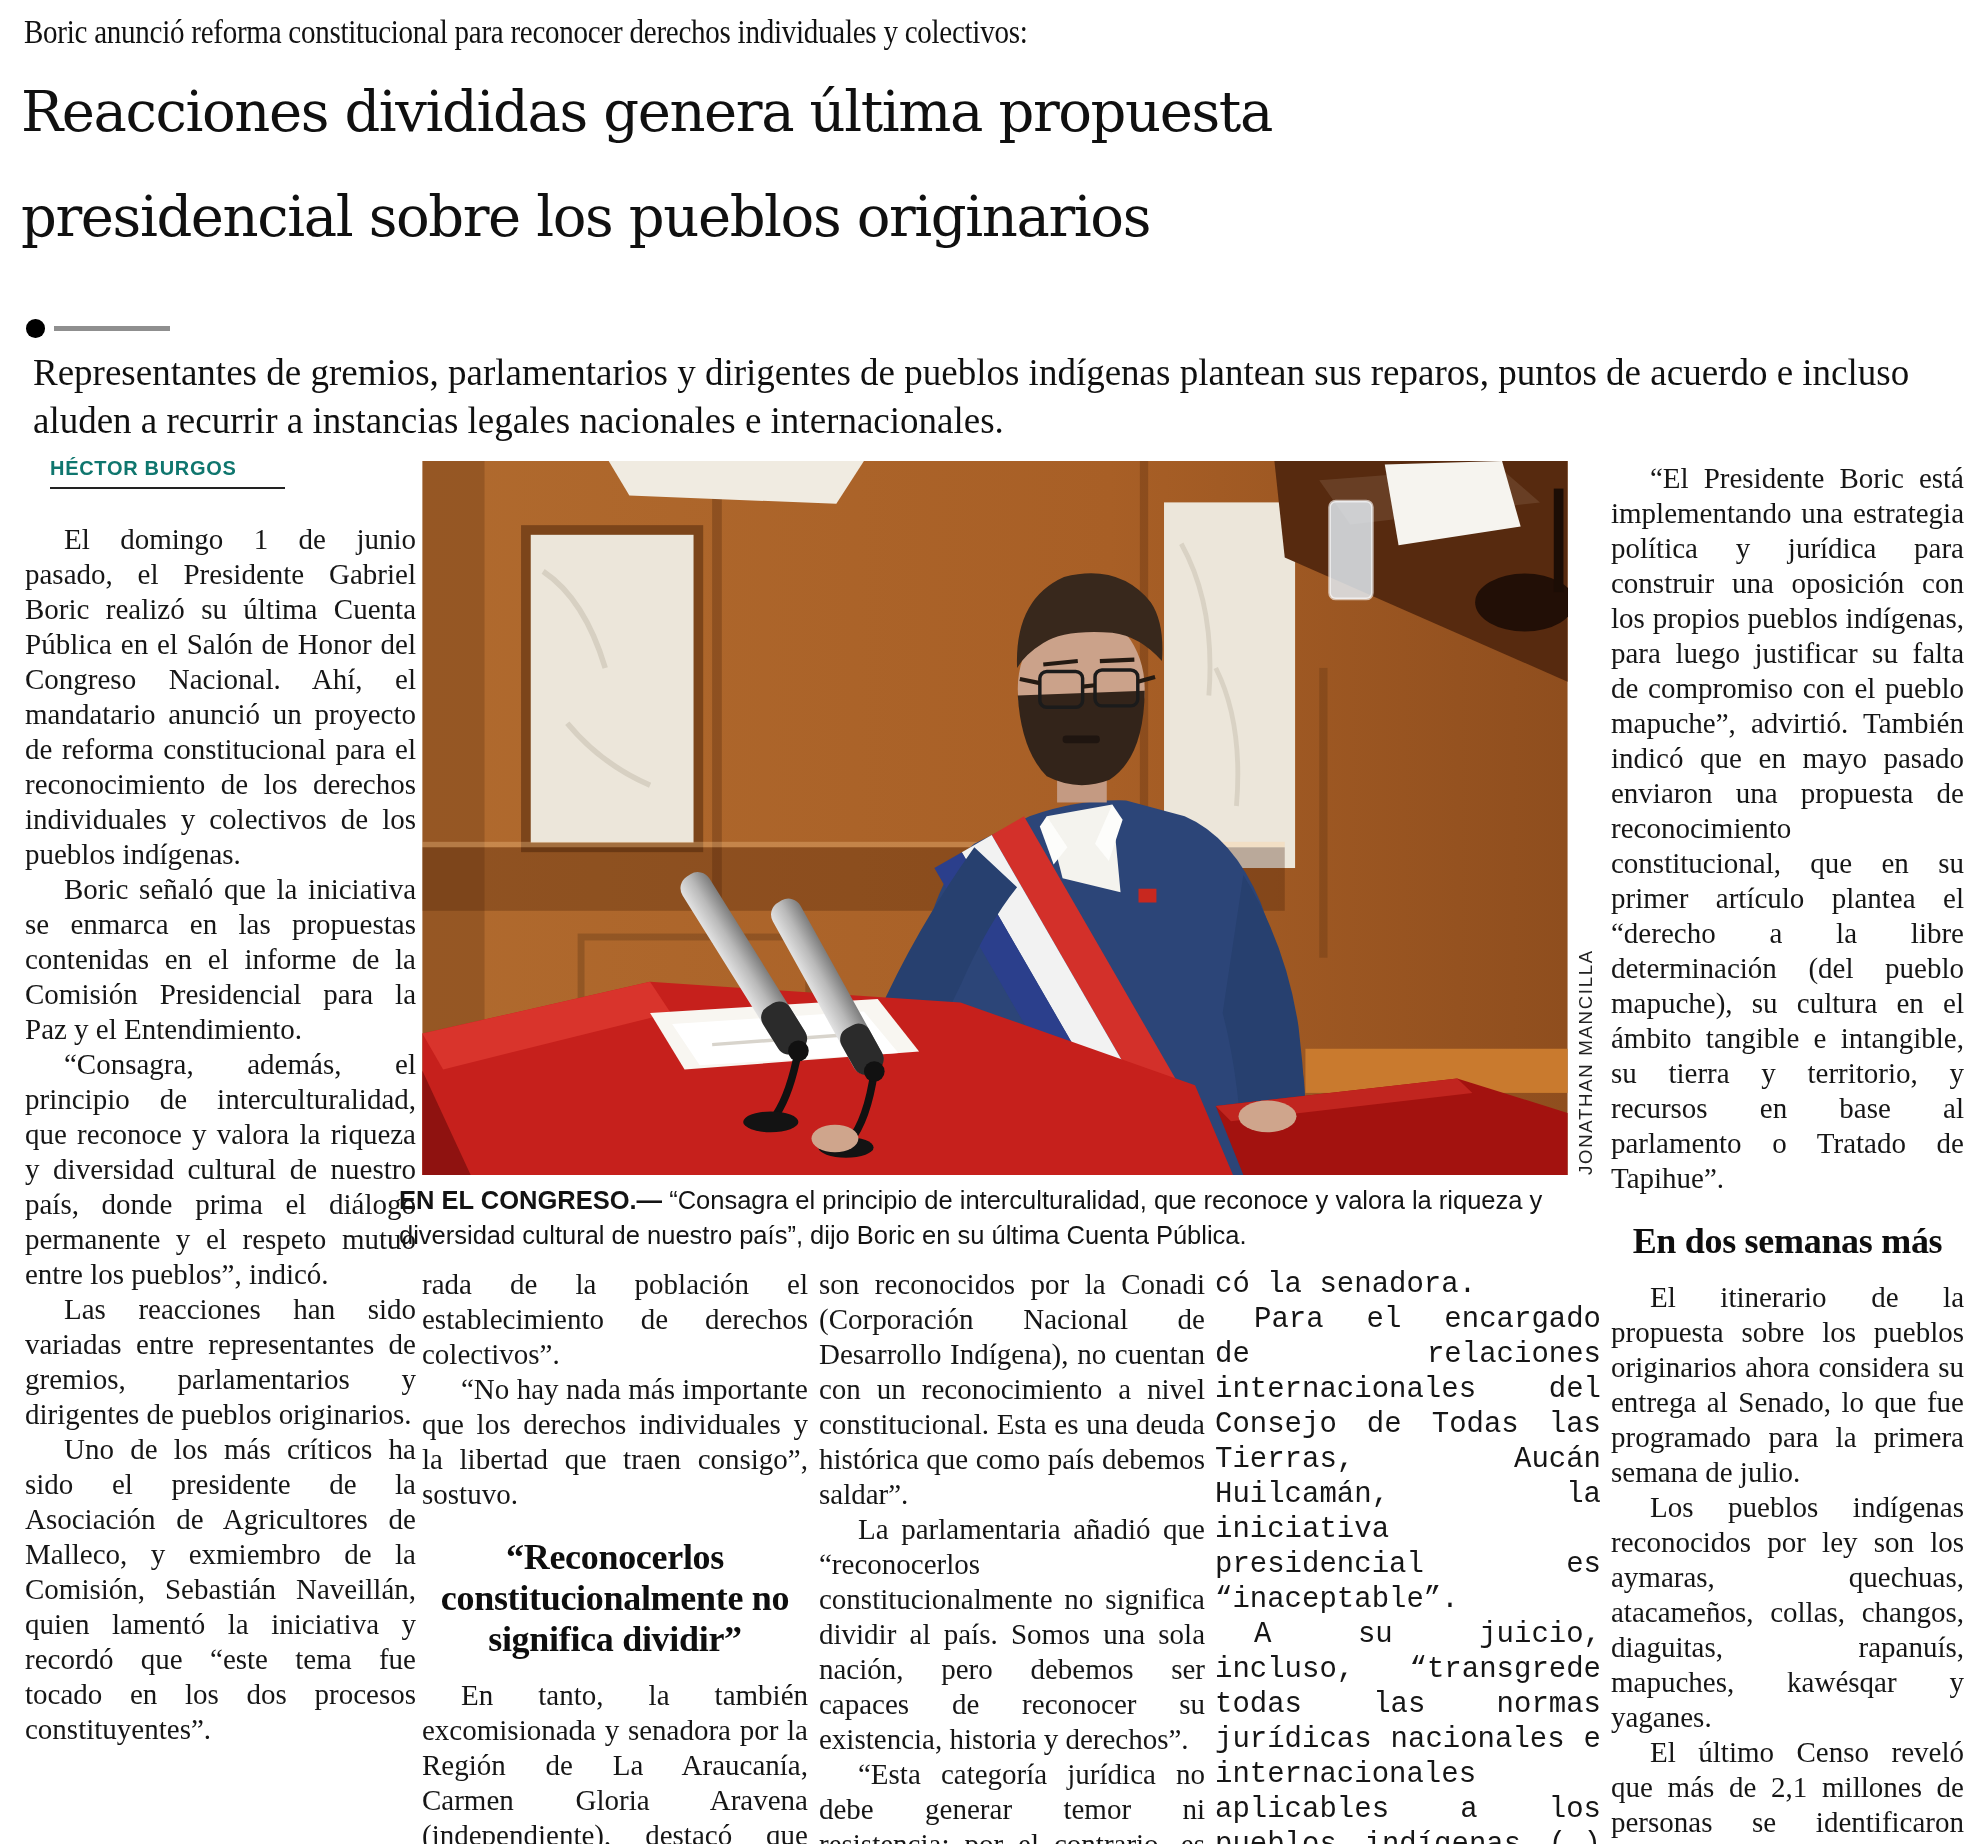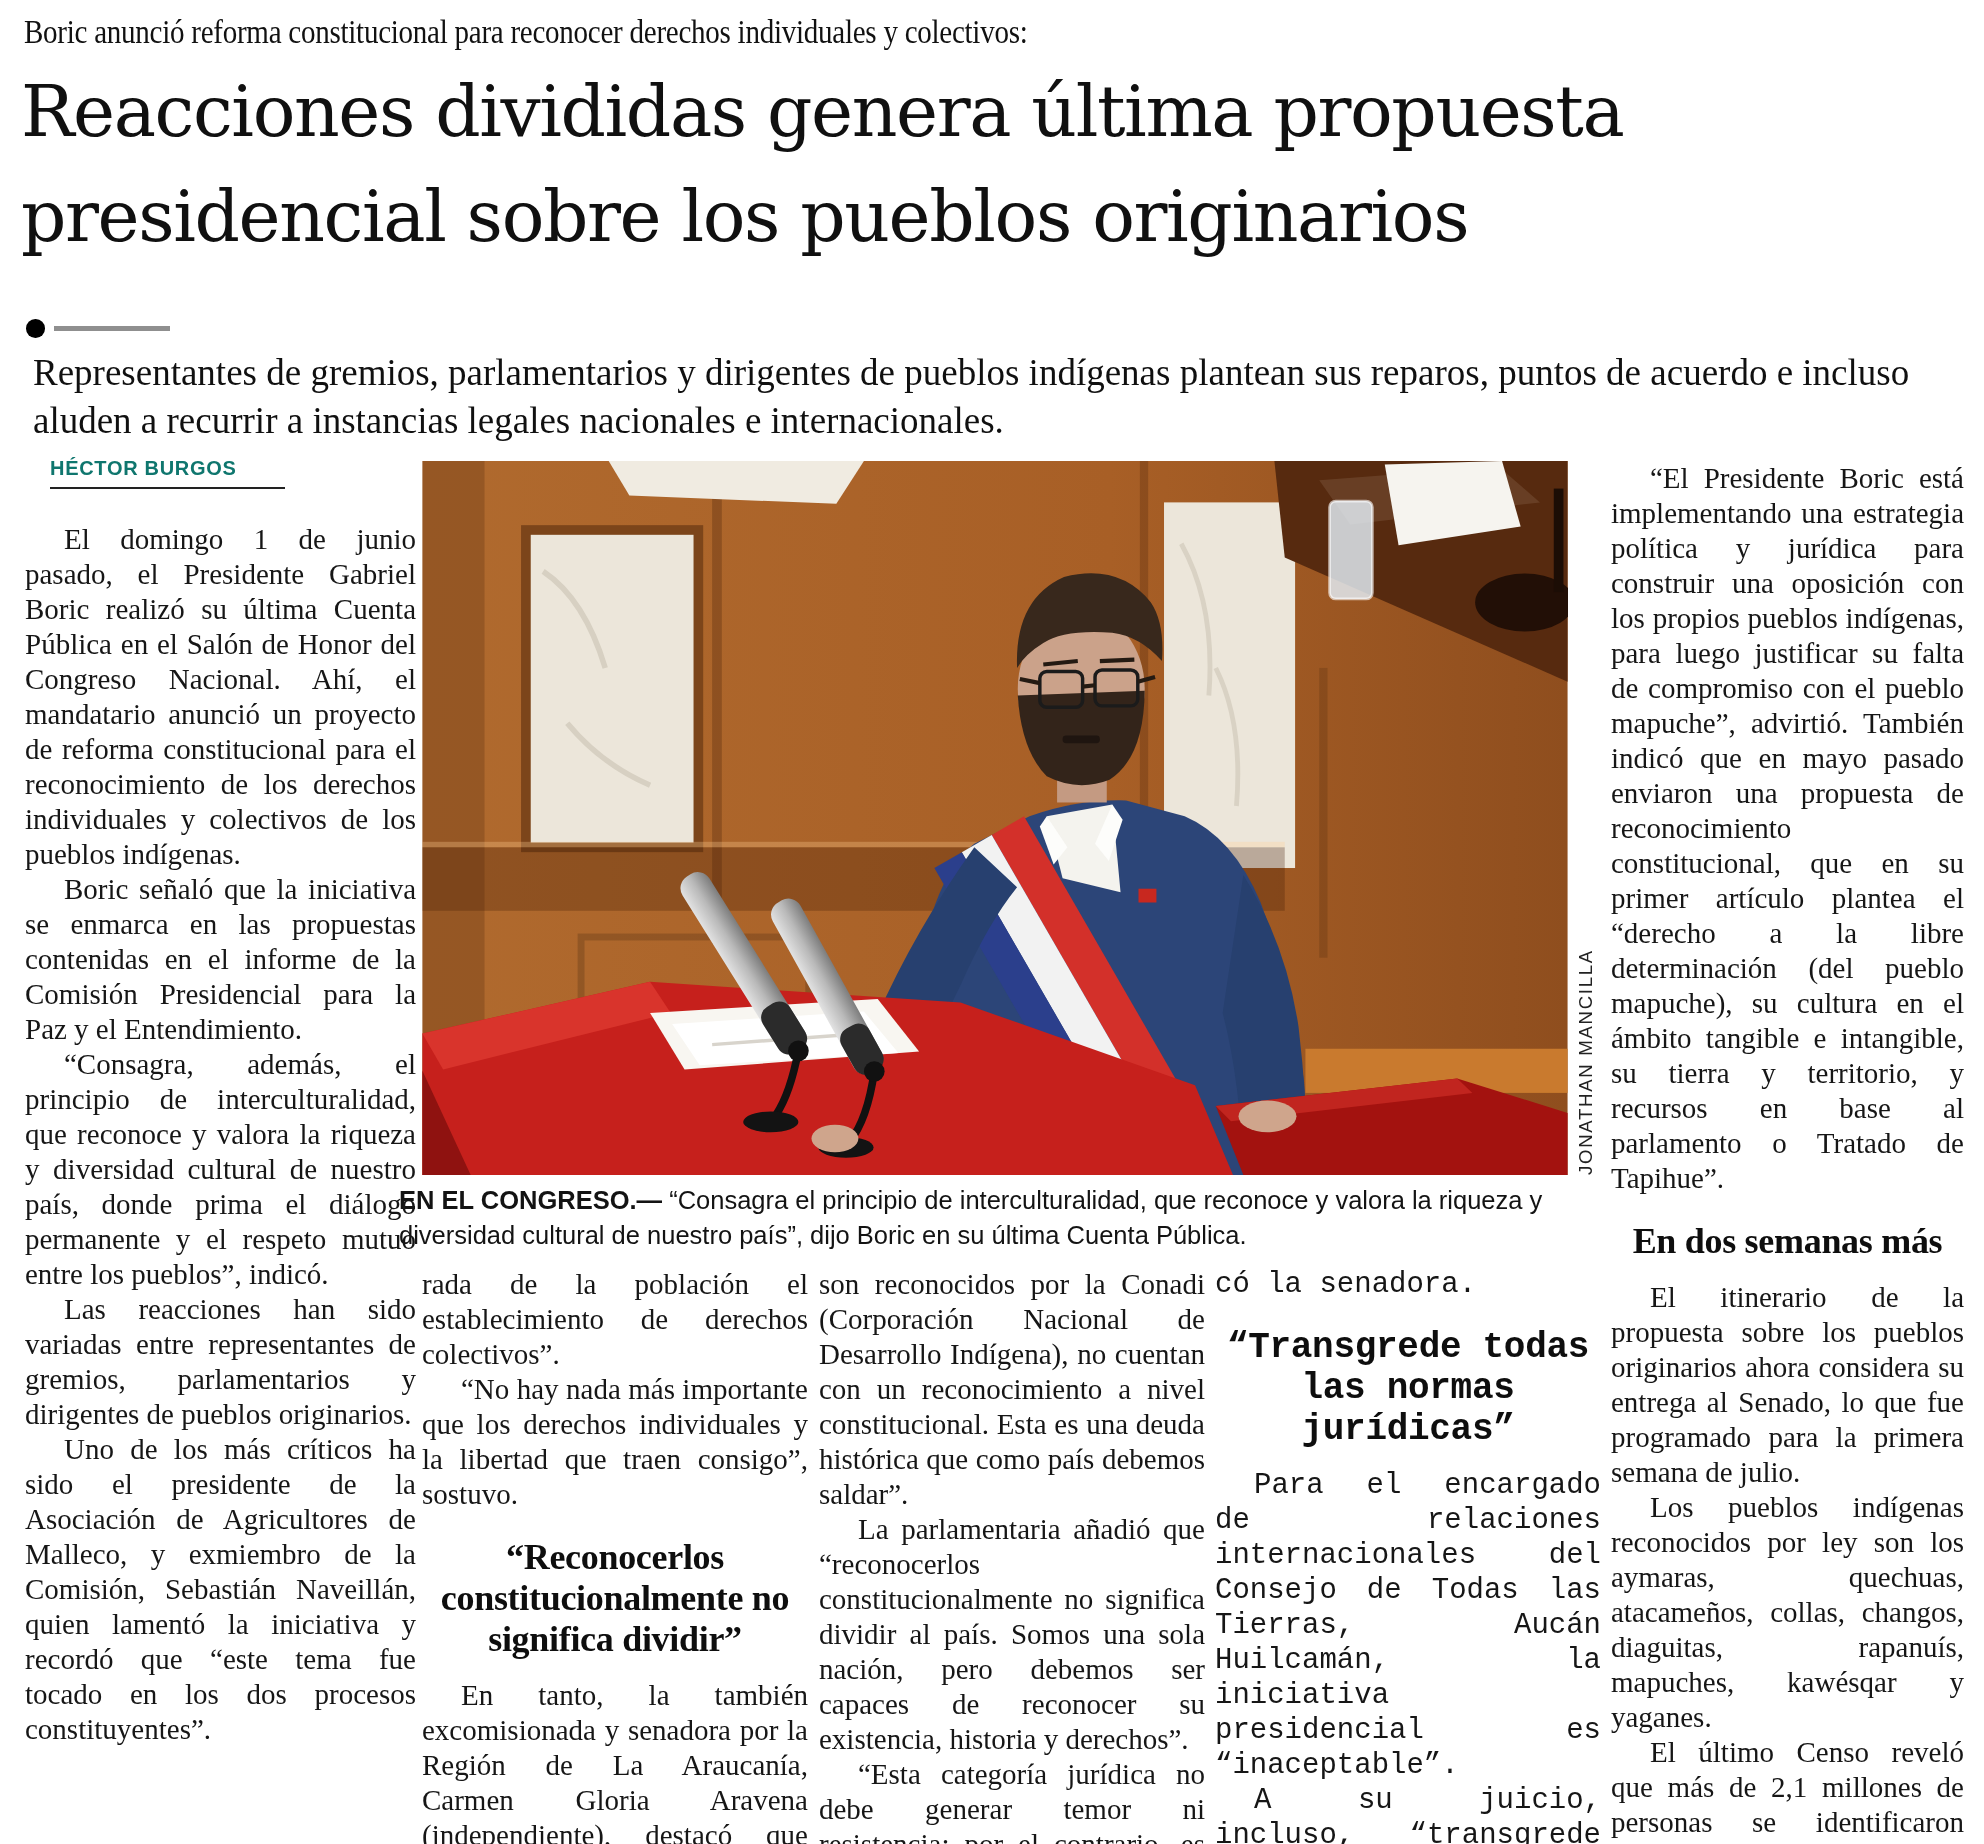--- a/index.html
+++ b/index.html
@@ -4,21 +4,21 @@
 <style>
   html,body{margin:0;padding:0;background:#ffffff;}
   #page{position:relative;width:1985px;height:1844px;background:#fff;
         font-family:"Liberation Serif",serif;color:#151515;overflow:hidden;}
 
   .kicker{position:absolute;left:23.5px;top:14px;font-size:33px;letter-spacing:-0.3px;
           transform:scaleX(.88);transform-origin:left top;white-space:nowrap;color:#111;}
 
   .headline{position:absolute;left:21px;top:59px;margin:0;
             font-family:"DejaVu Serif","Liberation Serif",serif;font-weight:normal;
-            font-size:71px;line-height:105px;letter-spacing:-1.4px;color:#101010;}
+            font-size:56px;line-height:105px;letter-spacing:-1.4px;color:#101010;}
   .headline span{display:block;}
 
   .marker{position:absolute;left:26px;top:319px;display:flex;align-items:center;gap:9.7px;}
   .marker .dot{width:18.6px;height:18.6px;border-radius:50%;background:#000;}
   .marker .rule{width:116px;height:4.8px;background:#8f8f8f;}
 
   .deck{position:absolute;left:33px;top:349px;width:1932px;
         font-size:37px;line-height:48px;color:#101010;}
 
   .byline{position:absolute;left:50px;top:457px;
@@ -184,21 +184,20 @@
   </div>
 
   <div class="col" id="col3">
     <p class="cont">son reconocidos por la Conadi (Corporación Nacional de Desarrollo Indígena), no cuentan con un reconocimiento a nivel constitucional. Esta es una deuda histórica que como país debemos saldar”.</p>
     <p>La parlamentaria añadió que “reconocerlos constitucionalmente no significa dividir al país. Somos una sola nación, pero debemos ser capaces de reconocer su existencia, historia y derechos”.</p>
     <p>“Esta categoría jurídica no debe generar temor ni resistencia; por el contrario, es simplemente hacer lo correcto”, recal-</p>
   </div>
 
   <div class="col" id="col4">
     <p class="cont">có la senadora.</p>
-    <h3>“Transgrede todas las normas jurídicas”</h3>
     <p>Para el encargado de relaciones internacionales del Consejo de Todas las Tierras, Aucán Huilcamán, la iniciativa presidencial es “inaceptable”.</p>
     <p>A su juicio, incluso, “transgrede todas las normas jurídicas nacionales e internacionales aplicables a los pueblos indígenas (…) y omite la consulta indígena”. Además, anunció la presentación de recursos legales a nivel nacional e internacional.</p>
   </div>
 
   <div class="col" id="col5">
     <p>“El Presidente Boric está implementando una estrategia política y jurídica para construir una oposición con los propios pueblos indígenas, para luego justificar su falta de compromiso con el pueblo mapuche”, advirtió. También indicó que en mayo pasado enviaron una propuesta de reconocimiento constitucional, que en su primer artículo plantea el “derecho a la libre determinación (del pueblo mapuche), su cultura en el ámbito tangible e intangible, su tierra y territorio, y recursos en base al parlamento o Tratado de Tapihue”.</p>
     <h3>En dos semanas más</h3>
     <p>El itinerario de la propuesta sobre los pueblos originarios ahora considera su entrega al Senado, lo que fue programado para la primera semana de julio.</p>
     <p>Los pueblos indígenas reconocidos por ley son los aymaras, quechuas, atacameños, collas, changos, diaguitas, rapanuís, mapuches, kawésqar y yaganes.</p>
     <p>El último Censo reveló que más de 2,1 millones de personas se identificaron como pertenecientes a un pueblo originario. Lo anterior, según registros del Instituto Nacional de Estadísticas (INE), representa el 12,8% del total de la población.</p>

